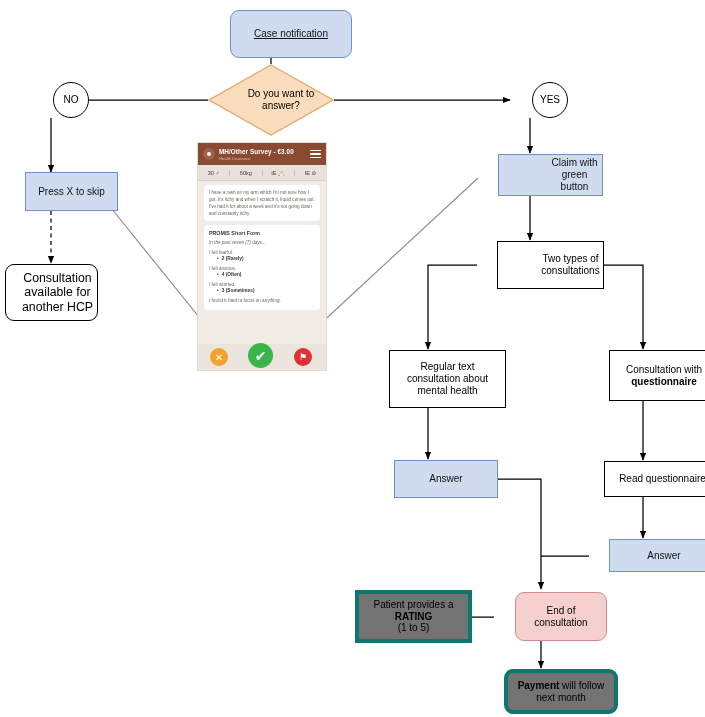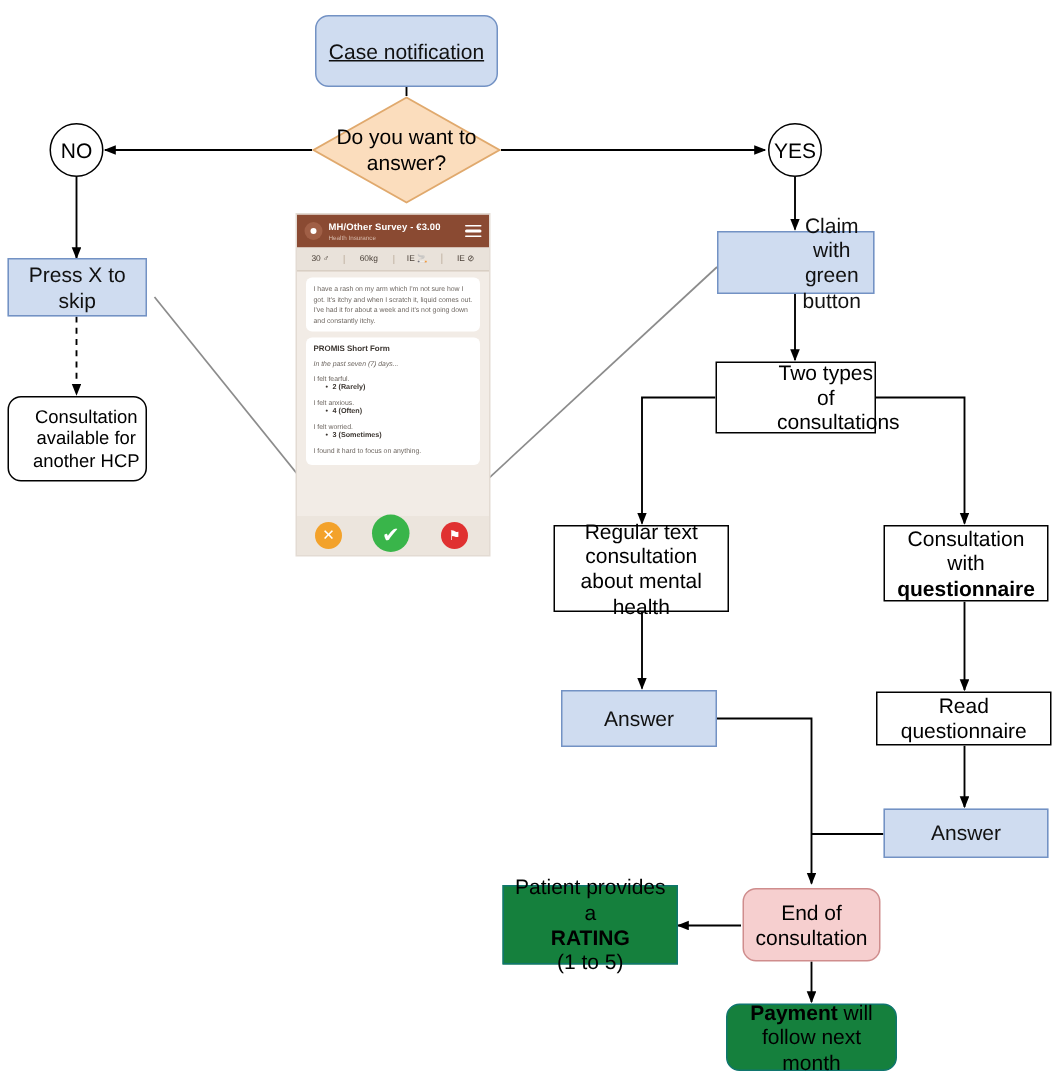--- a/index.html
+++ b/index.html
@@ -10,27 +10,27 @@
   }
   #canvas{position:absolute;left:0;top:0;width:705px;height:717px;}
   svg.edges{position:absolute;left:0;top:0;width:705px;height:717px;pointer-events:none;}
 
   .node{position:absolute;box-sizing:border-box;display:flex;align-items:center;
         justify-content:center;text-align:center;line-height:1.18;z-index:3;}
   .node span.txt{display:block;width:100%;padding:0 3px;}
 
   .blue{background:#cfdcf0;border:1px solid #7392c4;color:#111;}
   .plain{background:#ffffff;border:1.3px solid #000;}
-  .green{background:#15803d;border:1px solid #0f766e;}
+  .green{background:#737373;border:4px solid #0f766e;}
   .red{background:#f6cfcf;border:1px solid #cf8d8d;}
   .diamond-wrap{position:absolute;z-index:3;}
   .round{border-radius:9px;}
   .circle{border-radius:50%;background:#fff;border:1.4px solid #000;}
 
-  .f13{font-size:14px;}
+  .f13{font-size:10px;margin-left:20px;}
   .f12{font-size:12.3px;padding-left:12px;}
   .bold{font-weight:normal;}
   .u{text-decoration:underline;}
 
   
   #phone{position:absolute;left:198px;top:143px;width:128px;height:227px;
          background:#f2ece6;z-index:2;box-shadow:0 0 0 1px #e3dbd3;overflow:hidden;}
   #ph-head{height:22px;background:#8a4a32;display:flex;align-items:center;padding:0 5px;gap:4px;}
   #ph-pin{width:12px;height:12px;border-radius:50%;background:#a05f46;display:flex;
           align-items:center;justify-content:center;flex:0 0 auto;}

